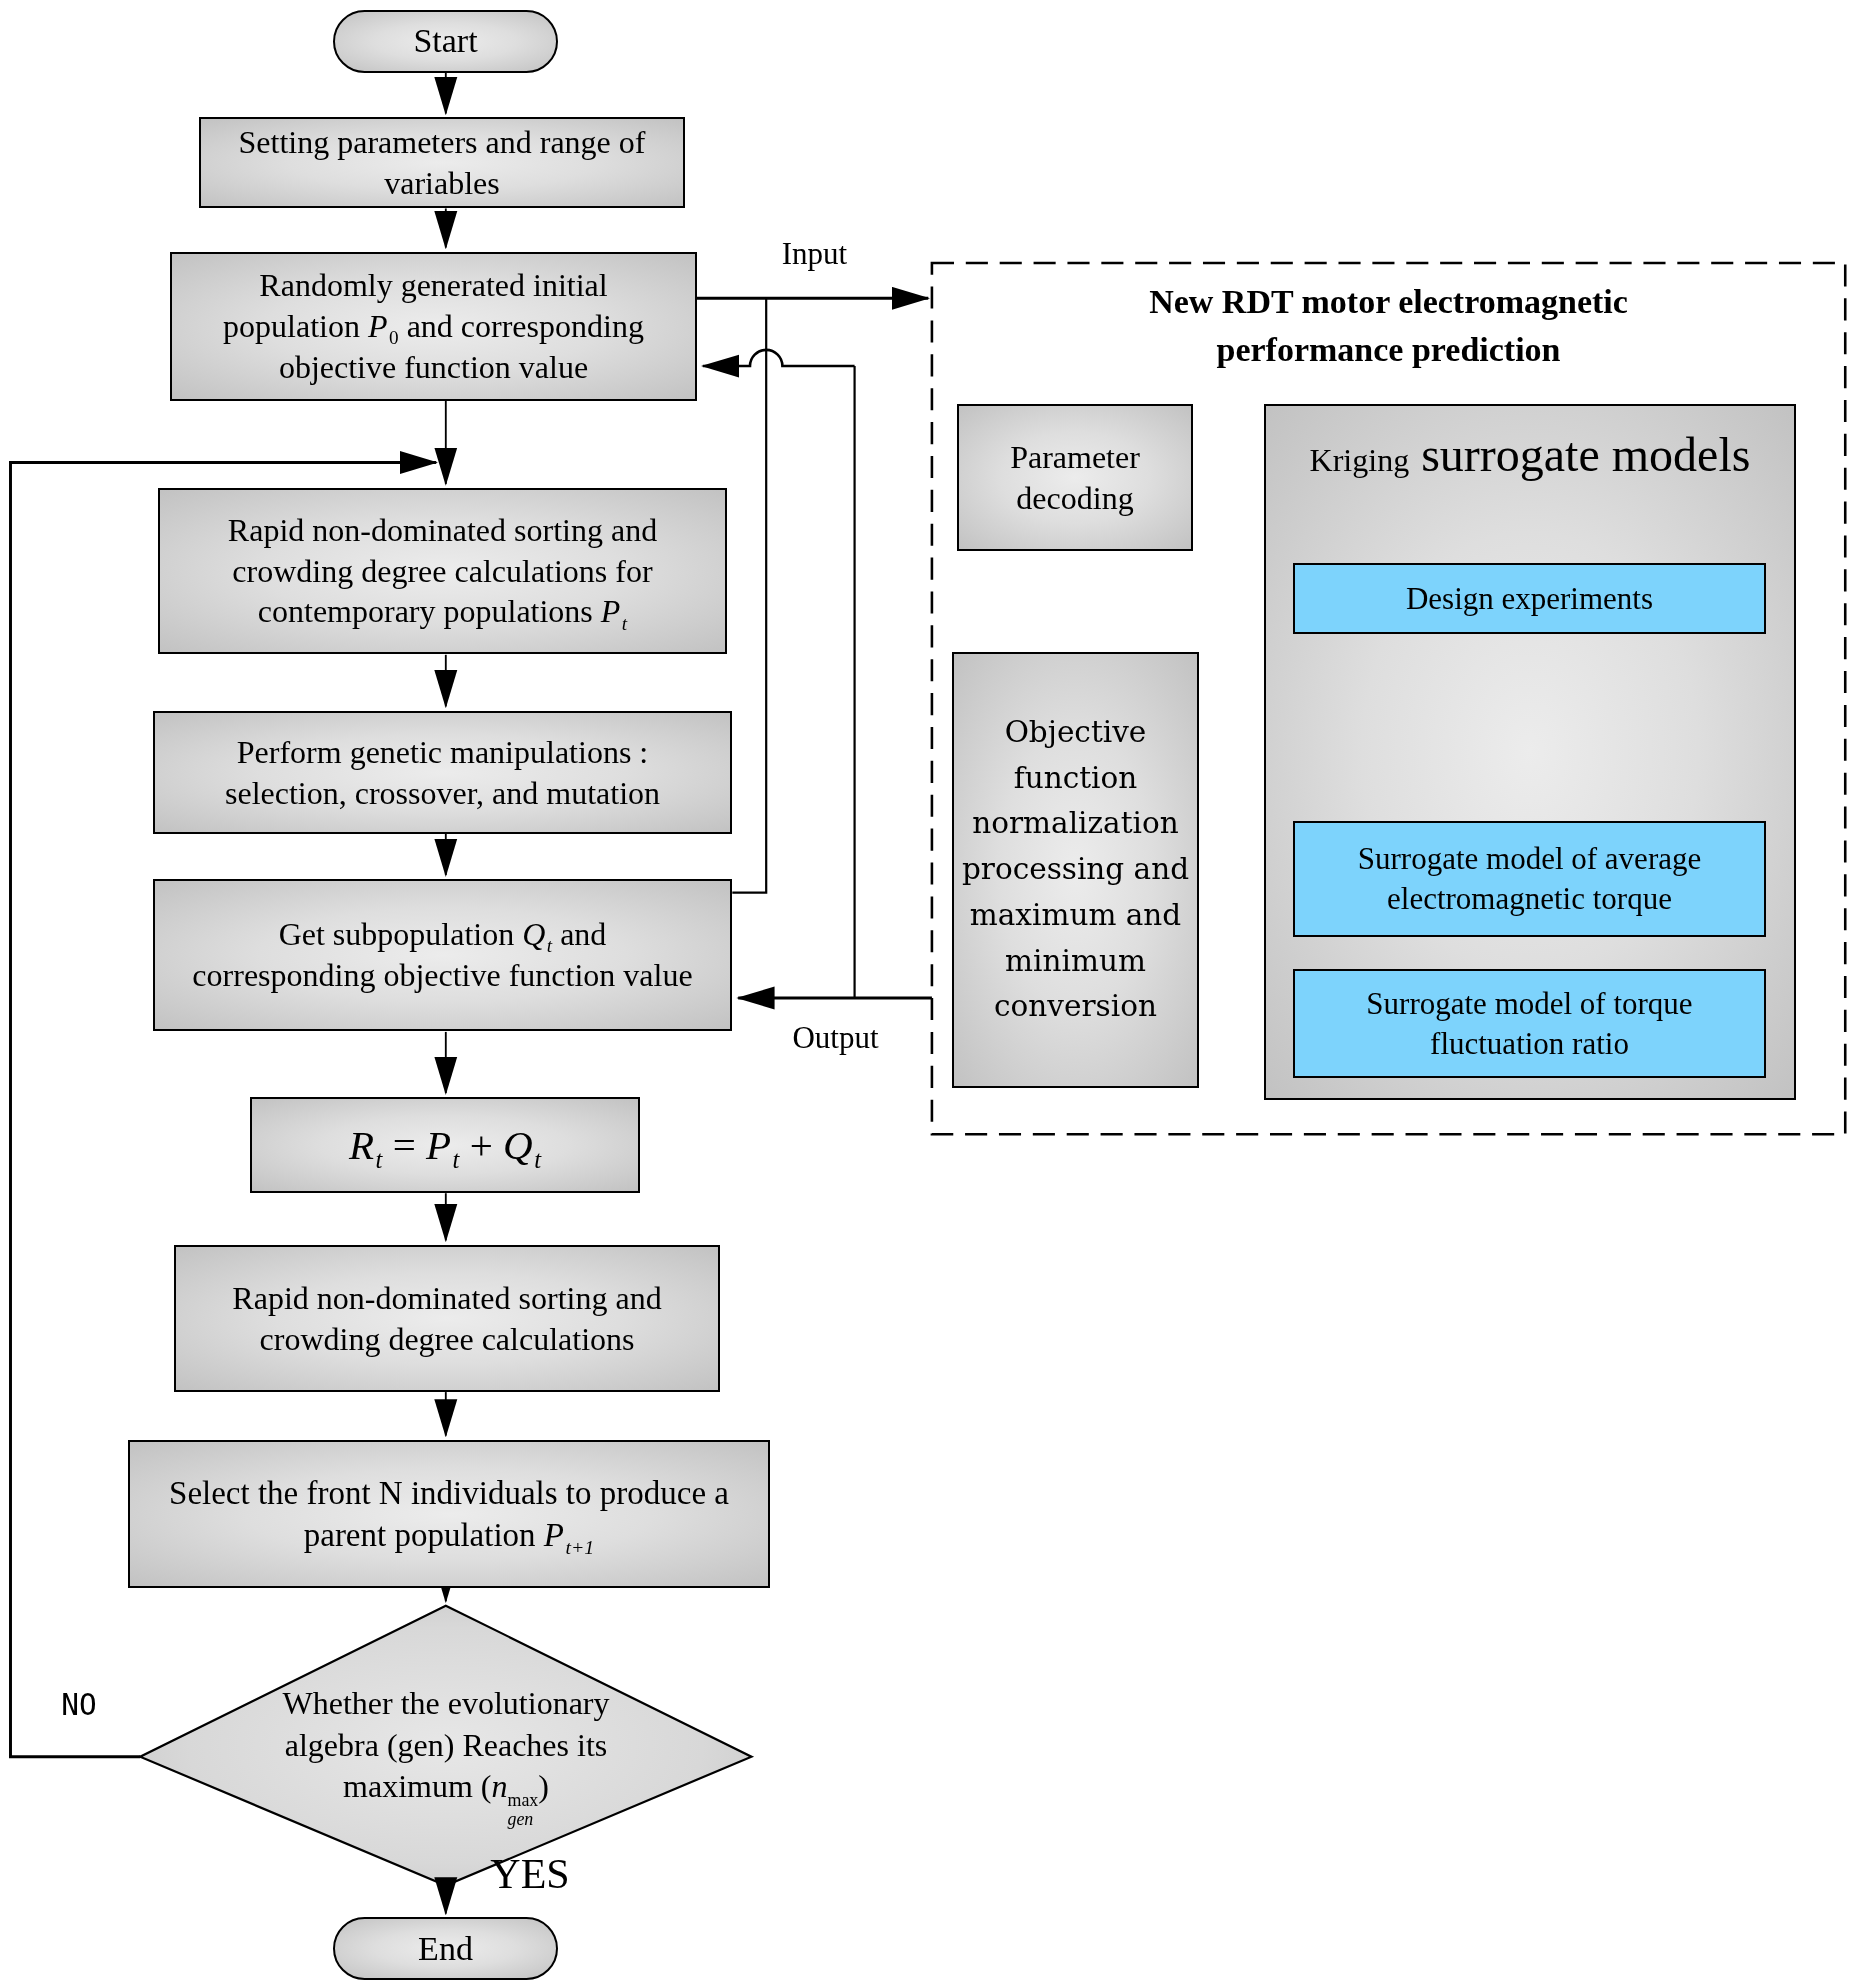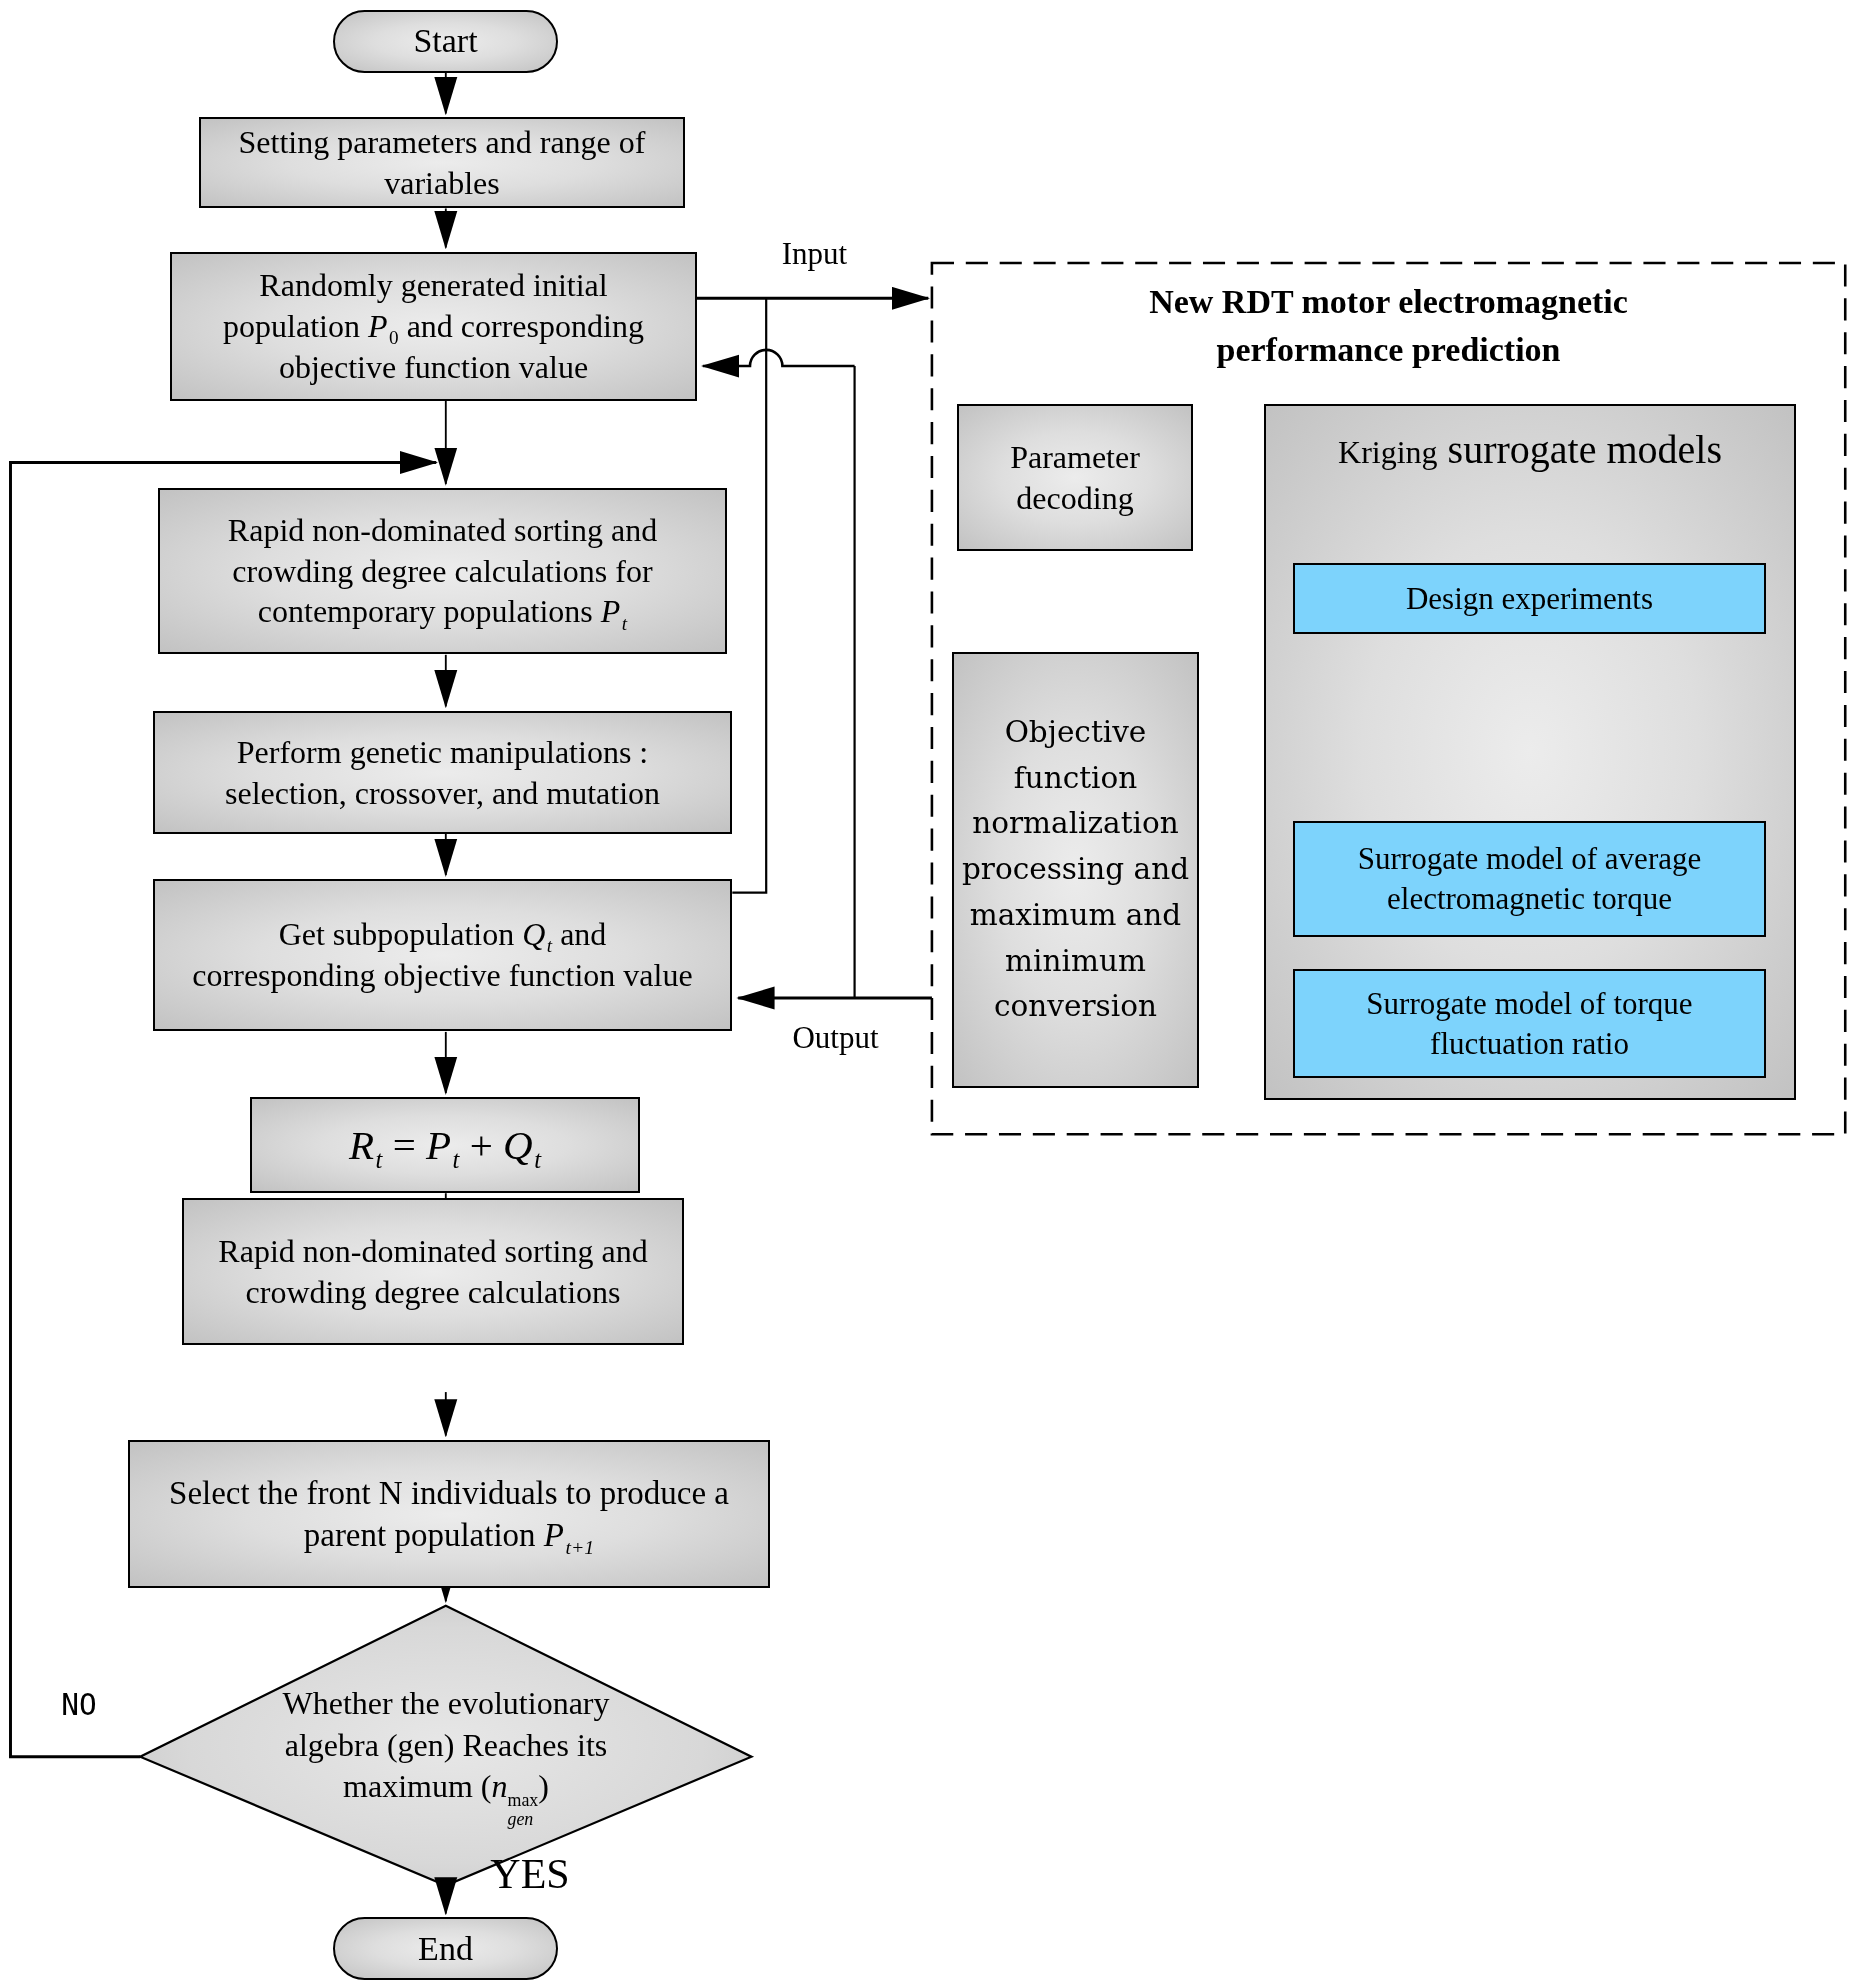--- a/index.html
+++ b/index.html
@@ -19,21 +19,21 @@
   i.mv{font-family:"Liberation Serif",serif;}
   sub.ms{font-size:0.60em;line-height:0;margin-left:1.5px;}
   sub.it, .stk-sub{font-style:italic;}
   .stack{display:inline-flex;flex-direction:column;align-items:flex-start;
          font-size:0.56em;line-height:1.05;vertical-align:-0.5em;font-style:normal;}
   .formula{font-size:41px;}
   #panel-title{position:absolute;left:1094px;top:278px;width:589px;text-align:center;
                font-weight:bold;font-size:34px;line-height:1.4;}
   #kriging-title{position:absolute;left:1264px;top:424px;width:532px;text-align:center;line-height:1.3;}
   #kriging-title .ka{font-size:32px;}
-  #kriging-title .kb{font-size:40px;}
+  #kriging-title .kb{font-size:48px;}
   #objective-box{font-family:"DejaVu Serif",serif;font-size:29.5px;line-height:1.55;}
   #decision-text{position:absolute;left:236px;top:1683px;width:420px;text-align:center;
                  font-size:32px;line-height:1.3;}
 </style>
 </head>
 <body>
 
 <div id="canvas">
 
   <svg id="wires" viewBox="0 0 2518 2695">
@@ -97,21 +97,21 @@
   </div>
 
   <div class="node" style="left:153px;top:879px;width:579px;height:152px;">
     <div class="txt" style="max-width:516px;"><span>Get subpopulation </span><i class="mv">Q</i><sub class="ms it">t</sub><span> and corresponding objective function value</span></div>
   </div>
 
   <div class="node" style="left:250px;top:1097px;width:390px;height:96px;">
     <div class="txt formula"><i class="mv">R</i><sub class="ms it">t</sub><span> = </span><i class="mv">P</i><sub class="ms it">t</sub><span> + </span><i class="mv">Q</i><sub class="ms it">t</sub></div>
   </div>
 
-  <div class="node" style="left:174px;top:1198px;width:502px;height:147px;margin-left:8px;">
+  <div class="node" style="left:174px;top:1245px;width:546px;height:147px;">
     <div class="txt" style="max-width:486px;">Rapid non-dominated sorting and crowding degree calculations</div>
   </div>
 
   <div class="node" style="left:128px;top:1440px;width:642px;height:148px;font-size:33px;">
     <div class="txt" style="max-width:611px;"><span>Select the front N individuals to produce a parent population </span><i class="mv">P</i><sub class="ms it">t+1</sub></div>
   </div>
 
   <div id="decision-text"><span>Whether the evolutionary algebra (gen) Reaches its maximum (</span><i class="mv">n</i><span class="stack">
         <span class="stk-sup">max</span>
         <span class="stk-sub">gen</span>

